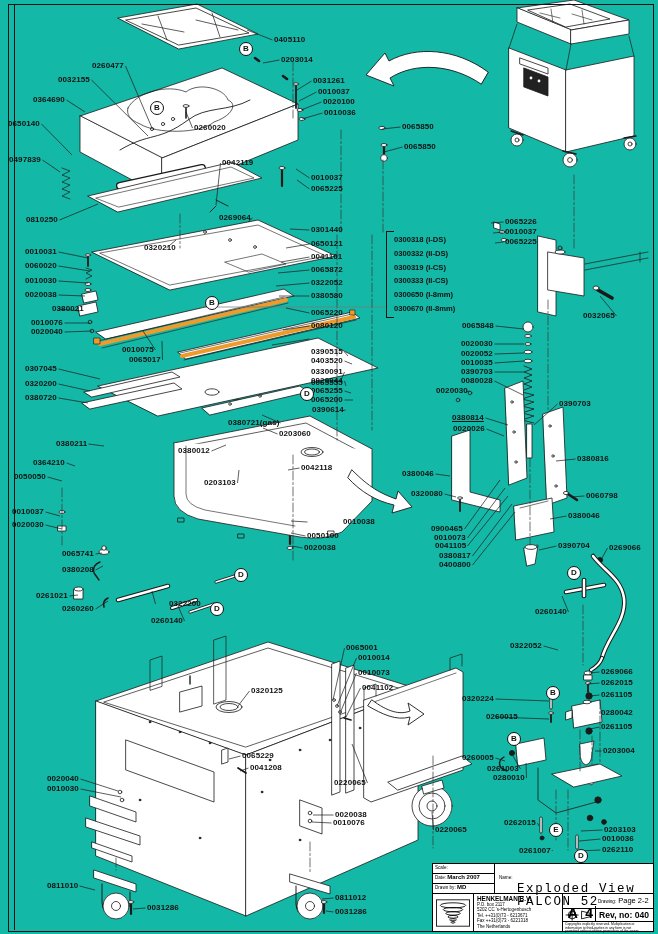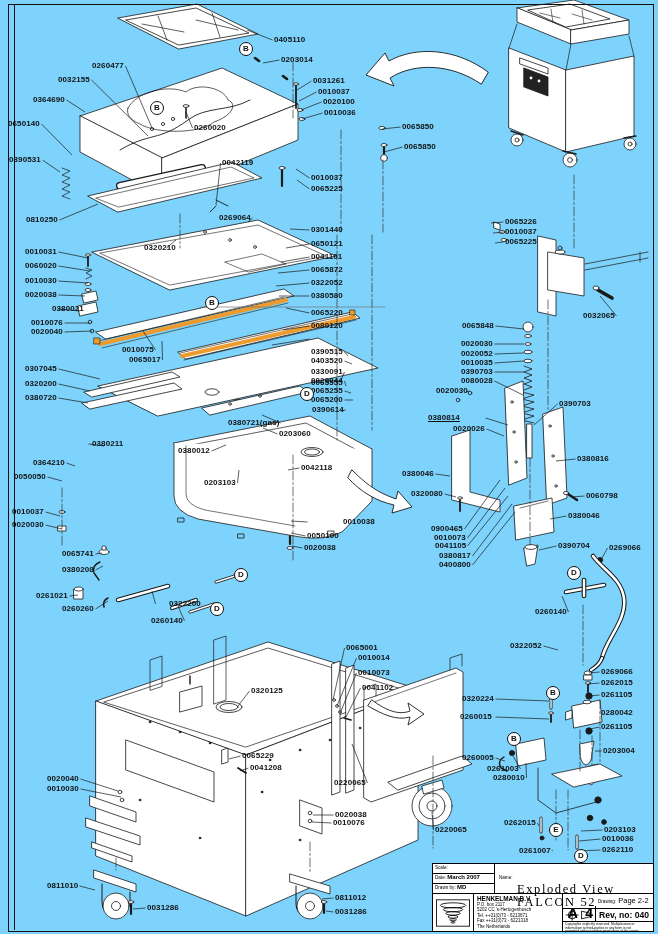--- a/index.html
+++ b/index.html
@@ -1,16 +1,16 @@
 <!DOCTYPE html>
 <html><head>
 <meta charset="utf-8">
 <style>
   html,body{margin:0;padding:0;background:#e8e8e8;}
-  .sheet{position:relative;width:658px;height:934px;background:#7dd3fc;overflow:hidden;
+  .sheet{position:relative;width:658px;height:934px;background:#14b8a6;overflow:hidden;
          font-family:"Liberation Sans",sans-serif;}
   .page-border{position:absolute;left:8px;top:4px;width:644px;height:926px;
                border:1.3px solid #111;pointer-events:none;}
   .margin-line{position:absolute;left:14px;top:4px;height:926px;width:0;
                border-left:0.9px solid #111;}
   #draw-svg,#leader-svg{position:absolute;left:0;top:0;}
   #leader-svg line{stroke:#1a1a1a;stroke-width:0.7;}
   #label-layer{position:absolute;left:0;top:0;width:658px;height:934px;}
   .plbl{position:absolute;font-size:8px;line-height:8px;font-weight:600;
         letter-spacing:0.1px;color:#111;white-space:nowrap;}
@@ -25,21 +25,21 @@
   
   .title-block{position:absolute;left:432px;top:863px;width:220px;height:67px;
                border:1.3px solid #000;background:#fff;font-family:"Liberation Sans",sans-serif;color:#000;}
   .tb-row1{display:flex;height:29px;border-bottom:1.1px solid #000;}
   .tb-meta{width:61px;border-right:1.1px solid #000;display:flex;flex-direction:column;}
   .tb-meta>div{flex:1;padding:1px 0 0 2px;border-bottom:0.8px solid #000;font-size:4.6px;line-height:5px;}
   .tb-meta>div:last-child{border-bottom:none;}
   .tb-meta b{font-size:6px;}
   .tb-name{flex:1;position:relative;padding:1px 0 0 4px;}
   .tb-name .mini{font-size:4.6px;}
-  .tb-big{font-family:Liberation Serif, serif;font-size:12.5px;line-height:13px;
+  .tb-big{font-family:Liberation Mono, monospace;font-size:12.5px;line-height:13px;
           letter-spacing:1.6px;margin-left:18px;white-space:nowrap;}
   .tb-row2{display:flex;height:38px;}
   .tb-logo{width:40px;border-right:1.1px solid #000;display:flex;align-items:center;justify-content:center;}
   .tb-co{width:85px;border-right:1.1px solid #000;padding:1px 0 0 3px;}
   .tb-co .co-name{font-size:6.4px;font-weight:700;line-height:7px;}
   .tb-co div{font-size:4.5px;line-height:5.4px;white-space:nowrap;}
   .tb-right{flex:1;display:flex;flex-direction:column;}
   .tb-r1{display:flex;height:14px;border-bottom:1.1px solid #000;}
   .tb-r2{display:flex;height:13px;border-bottom:1.1px solid #000;}
   .tb-a4{width:32px;border-right:1.1px solid #000;font-size:14px;font-weight:600;
@@ -472,21 +472,21 @@
     </svg>
 
   <div id="label-layer">
       <span class="plbl" style="left: 274px; top: 36px;">0405110</span>
       <span class="plbl" style="left: 281px; top: 56px;">0203014</span>
       <span class="plbl" style="left: 92px; top: 62px;">0260477</span>
       <span class="plbl" style="left: 58px; top: 76px;">0032155</span>
       <span class="plbl" style="left: 33px; top: 96px;">0364690</span>
       <span class="plbl" style="left: 8px; top: 120px;">0650140</span>
       <span class="plbl" style="left: 194px; top: 124px;">0260020</span>
-      <span class="plbl" style="left: 9px; top: 156px;">0390531</span>
+      <span class="plbl" style="left: 9px; top: 156px;">0497839</span>
       <span class="plbl" style="left: 222px; top: 159px;">0042119</span>
       <span class="plbl" style="left: 26px; top: 216px;">0810250</span>
       <span class="plbl" style="left: 219px; top: 214px;">0269064</span>
       <span class="plbl" style="left: 144px; top: 244px;">0320210</span>
       <span class="plbl" style="left: 313px; top: 77px;">0031261</span>
       <span class="plbl" style="left: 318px; top: 88px;">0010037</span>
       <span class="plbl" style="left: 323px; top: 98px;">0020100</span>
       <span class="plbl" style="left: 324px; top: 109px;">0010036</span>
       <span class="plbl" style="left: 402px; top: 123px;">0065850</span>
       <span class="plbl" style="left: 404px; top: 143px;">0065850</span>
@@ -517,21 +517,21 @@
       <span class="plbl" style="left: 31px; top: 328px;">0020040</span>
       <span class="plbl" style="left: 122px; top: 346px;">0010075</span>
       <span class="plbl" style="left: 129px; top: 356px;">0065017</span>
       <span class="plbl" style="left: 25px; top: 365px;">0307045</span>
       <span class="plbl" style="left: 25px; top: 380px;">0320200</span>
       <span class="plbl" style="left: 25px; top: 394px;">0380720</span>
       <span class="plbl" style="left: 228px; top: 419px;">0380721(gas)</span>
       <span class="plbl" style="left: 279px; top: 430px;">0203060</span>
       <span class="plbl" style="left: 178px; top: 447px;">0380012</span>
       <span class="plbl" style="left: 204px; top: 479px;">0203103</span>
-      <span class="plbl" style="left: 56px; top: 440px; margin-left: 36px;">0380211</span>
+      <span class="plbl" style="left: 56px; top: 440px;">0380211</span>
       <span class="plbl" style="left: 33px; top: 459px;">0364210</span>
       <span class="plbl" style="left: 14px; top: 473px;">0050050</span>
       <span class="plbl" style="left: 12px; top: 508px;">0010037</span>
       <span class="plbl" style="left: 12px; top: 521px;">0020030</span>
       <span class="plbl" style="left: 62px; top: 550px;">0065741</span>
       <span class="plbl" style="left: 62px; top: 566px;">0380208</span>
       <span class="plbl" style="left: 36px; top: 592px;">0261021</span>
       <span class="plbl" style="left: 62px; top: 605px;">0260260</span>
       <span class="plbl" style="left: 122px; top: 600px; padding-left: 47px;">0322200</span>
       <span class="plbl" style="left: 151px; top: 617px;">0260140</span>
@@ -544,21 +544,21 @@
       <span class="plbl" style="left: 505px; top: 238px;">0065225</span>
       <span class="plbl" style="left: 583px; top: 312px;">0032065</span>
       <span class="plbl" style="left: 462px; top: 322px;">0065848</span>
       <span class="plbl" style="left: 461px; top: 340px;">0020030</span>
       <span class="plbl" style="left: 461px; top: 350px;">0020052</span>
       <span class="plbl" style="left: 461px; top: 359px;">0010035</span>
       <span class="plbl" style="left: 461px; top: 368px;">0390703</span>
       <span class="plbl" style="left: 461px; top: 377px;">0080028</span>
       <span class="plbl" style="left: 436px; top: 387px;">0020030</span>
       <span class="plbl" style="left: 559px; top: 400px;">0390703</span>
-      <span class="plbl" style="left: 428px; top: 414px; text-decoration: underline;">0380814</span>
+      <span class="plbl" style="left: 452px; top: 414px; text-decoration: underline;">0380814</span>
       <span class="plbl" style="left: 453px; top: 425px;">0020026</span>
       <span class="plbl" style="left: 577px; top: 455px;">0380816</span>
       <span class="plbl" style="left: 402px; top: 470px;">0380046</span>
       <span class="plbl" style="left: 411px; top: 490px;">0320080</span>
       <span class="plbl" style="left: 586px; top: 492px;">0060798</span>
       <span class="plbl" style="left: 568px; top: 512px;">0380046</span>
       <span class="plbl" style="left: 431px; top: 525px;">0900465</span>
       <span class="plbl" style="left: 434px; top: 534px;">0010073</span>
       <span class="plbl" style="left: 435px; top: 542px;">0041105</span>
       <span class="plbl" style="left: 439px; top: 552px;">0380817</span>
@@ -567,21 +567,21 @@
       <span class="plbl" style="left: 609px; top: 544px;">0269066</span>
       <span class="plbl" style="left: 535px; top: 608px;">0260140</span>
       <span class="plbl" style="left: 510px; top: 642px;">0322052</span>
       <span class="plbl" style="left: 601px; top: 668px;">0269066</span>
       <span class="plbl" style="left: 601px; top: 679px;">0262015</span>
       <span class="plbl" style="left: 601px; top: 691px;">0261105</span>
       <span class="plbl" style="left: 601px; top: 709px;">0280042</span>
       <span class="plbl" style="left: 601px; top: 723px;">0261105</span>
       <span class="plbl" style="left: 603px; top: 747px;">0203004</span>
       <span class="plbl" style="left: 462px; top: 695px;">0320224</span>
-      <span class="plbl" style="left: 460px; top: 713px;">0260015</span>
+      <span class="plbl" style="left: 486px; top: 713px;">0260015</span>
       <span class="plbl" style="left: 462px; top: 754px;">0260005</span>
       <span class="plbl" style="left: 487px; top: 765px;">0261003</span>
       <span class="plbl" style="left: 493px; top: 774px;">0280010</span>
       <span class="plbl" style="left: 504px; top: 819px;">0262015</span>
       <span class="plbl" style="left: 519px; top: 847px;">0261007</span>
       <span class="plbl" style="left: 604px; top: 826px;">0203103</span>
       <span class="plbl" style="left: 602px; top: 835px;">0010036</span>
       <span class="plbl" style="left: 602px; top: 846px;">0262110</span>
       <span class="plbl" style="left: 251px; top: 687px;">0320125</span>
       <span class="plbl" style="left: 242px; top: 752px;">0065229</span>
@@ -606,20 +606,30 @@
       <div class="callout" style="left: 546px; top: 686px;">B</div>
       <div class="callout" style="left: 507px; top: 732px;">B</div>
       <div class="callout" style="left: 300px; top: 387px;">D</div>
       <div class="callout" style="left: 234px; top: 568px;">D</div>
       <div class="callout" style="left: 210px; top: 602px;">D</div>
       <div class="callout" style="left: 567px; top: 566px;">D</div>
       <div class="callout" style="left: 574px; top: 849px;">D</div>
       <div class="callout" style="left: 549px; top: 823px;">E</div>
     </div>
 
+  <div class="parts-list">
+    <div id="parts-list-items">
+        <div class="pli">0300318 (I-DS)</div>
+        <div class="pli">0300332 (II-DS)</div>
+        <div class="pli">0300319 (I-CS)</div>
+        <div class="pli">0300333 (II-CS)</div>
+        <div class="pli">0300650 (I-8mm)</div>
+        <div class="pli">0300670 (II-8mm)</div>
+      </div>
+  </div>
 
   <div class="page-border"></div>
   <div class="margin-line"></div>
 
   <div class="title-block">
     <div class="tb-row1">
       <div class="tb-meta">
         <div><span>Scale:</span></div>
         <div><span>Date:</span> <b>March 2007</b></div>
         <div><span>Drawn by:</span> <b>MD</b></div>

